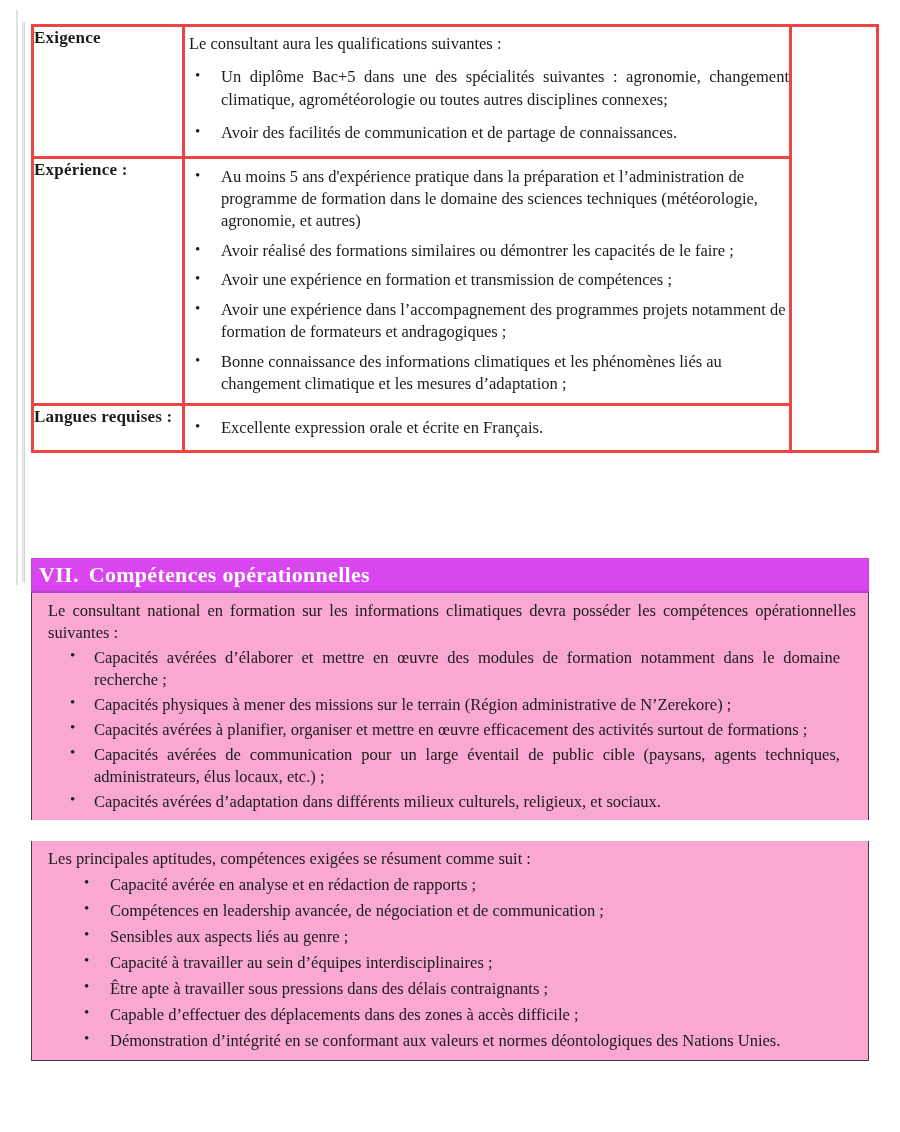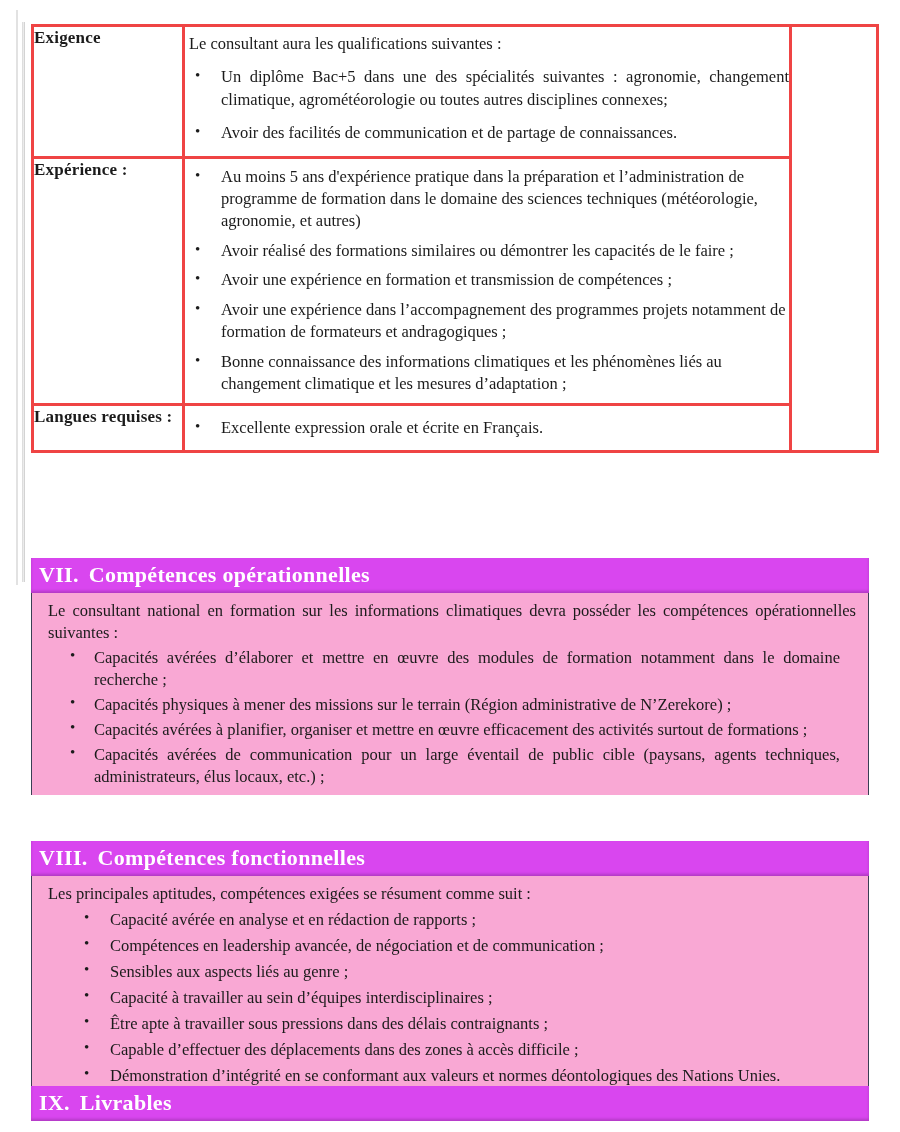--- a/index.html
+++ b/index.html
@@ -230,41 +230,34 @@
     <div class="sec-bar">
       <span class="num">VII.</span><span>Compétences opérationnelles</span>
     </div>
     <div class="sec-body">
       <p class="intro">Le consultant national en formation sur les informations climatiques devra posséder les compétences opérationnelles suivantes :</p>
       <ul class="flat">
         <li>Capacités avérées d’élaborer et mettre en œuvre des modules de formation notamment dans le domaine recherche ;</li>
         <li>Capacités physiques à mener des missions sur le terrain (Région administrative de N’Zerekore) ;</li>
         <li>Capacités avérées à planifier, organiser et mettre en œuvre efficacement des activités surtout de formations ;</li>
         <li>Capacités avérées de communication pour un large éventail de public cible (paysans, agents techniques, administrateurs, élus locaux, etc.) ;</li>
+        <li>Capacités avérées d’adaptation dans différents milieux culturels, religieux, et sociaux.</li>
       </ul>
     </div>
   </div>
 
   <div class="content-frame sec8">
-    <div class="sec-bar">
-      <span class="num">VIII.</span><span>Compétences fonctionnelles</span>
-    </div>
     <div class="sec-body last">
       <p class="intro">Les principales aptitudes, compétences exigées se résument comme suit :</p>
       <ul class="indent">
         <li>Capacité avérée en analyse et en rédaction de rapports ;</li>
         <li>Compétences en leadership avancée, de négociation et de communication ;</li>
         <li>Sensibles aux aspects liés au genre ;</li>
         <li>Capacité à travailler au sein d’équipes interdisciplinaires ;</li>
         <li>Être apte à travailler sous pressions dans des délais contraignants ;</li>
         <li>Capable d’effectuer des déplacements dans des zones à accès difficile ;</li>
         <li>Démonstration d’intégrité en se conformant aux valeurs et normes déontologiques des Nations Unies.</li>
       </ul>
     </div>
   </div>
 
-  <div class="content-frame sec9">
-    <div class="sec-bar">
-      <span class="num">IX.</span><span>Livrables</span>
-    </div>
-  </div>
 
 </div>
 
 </body></html>

